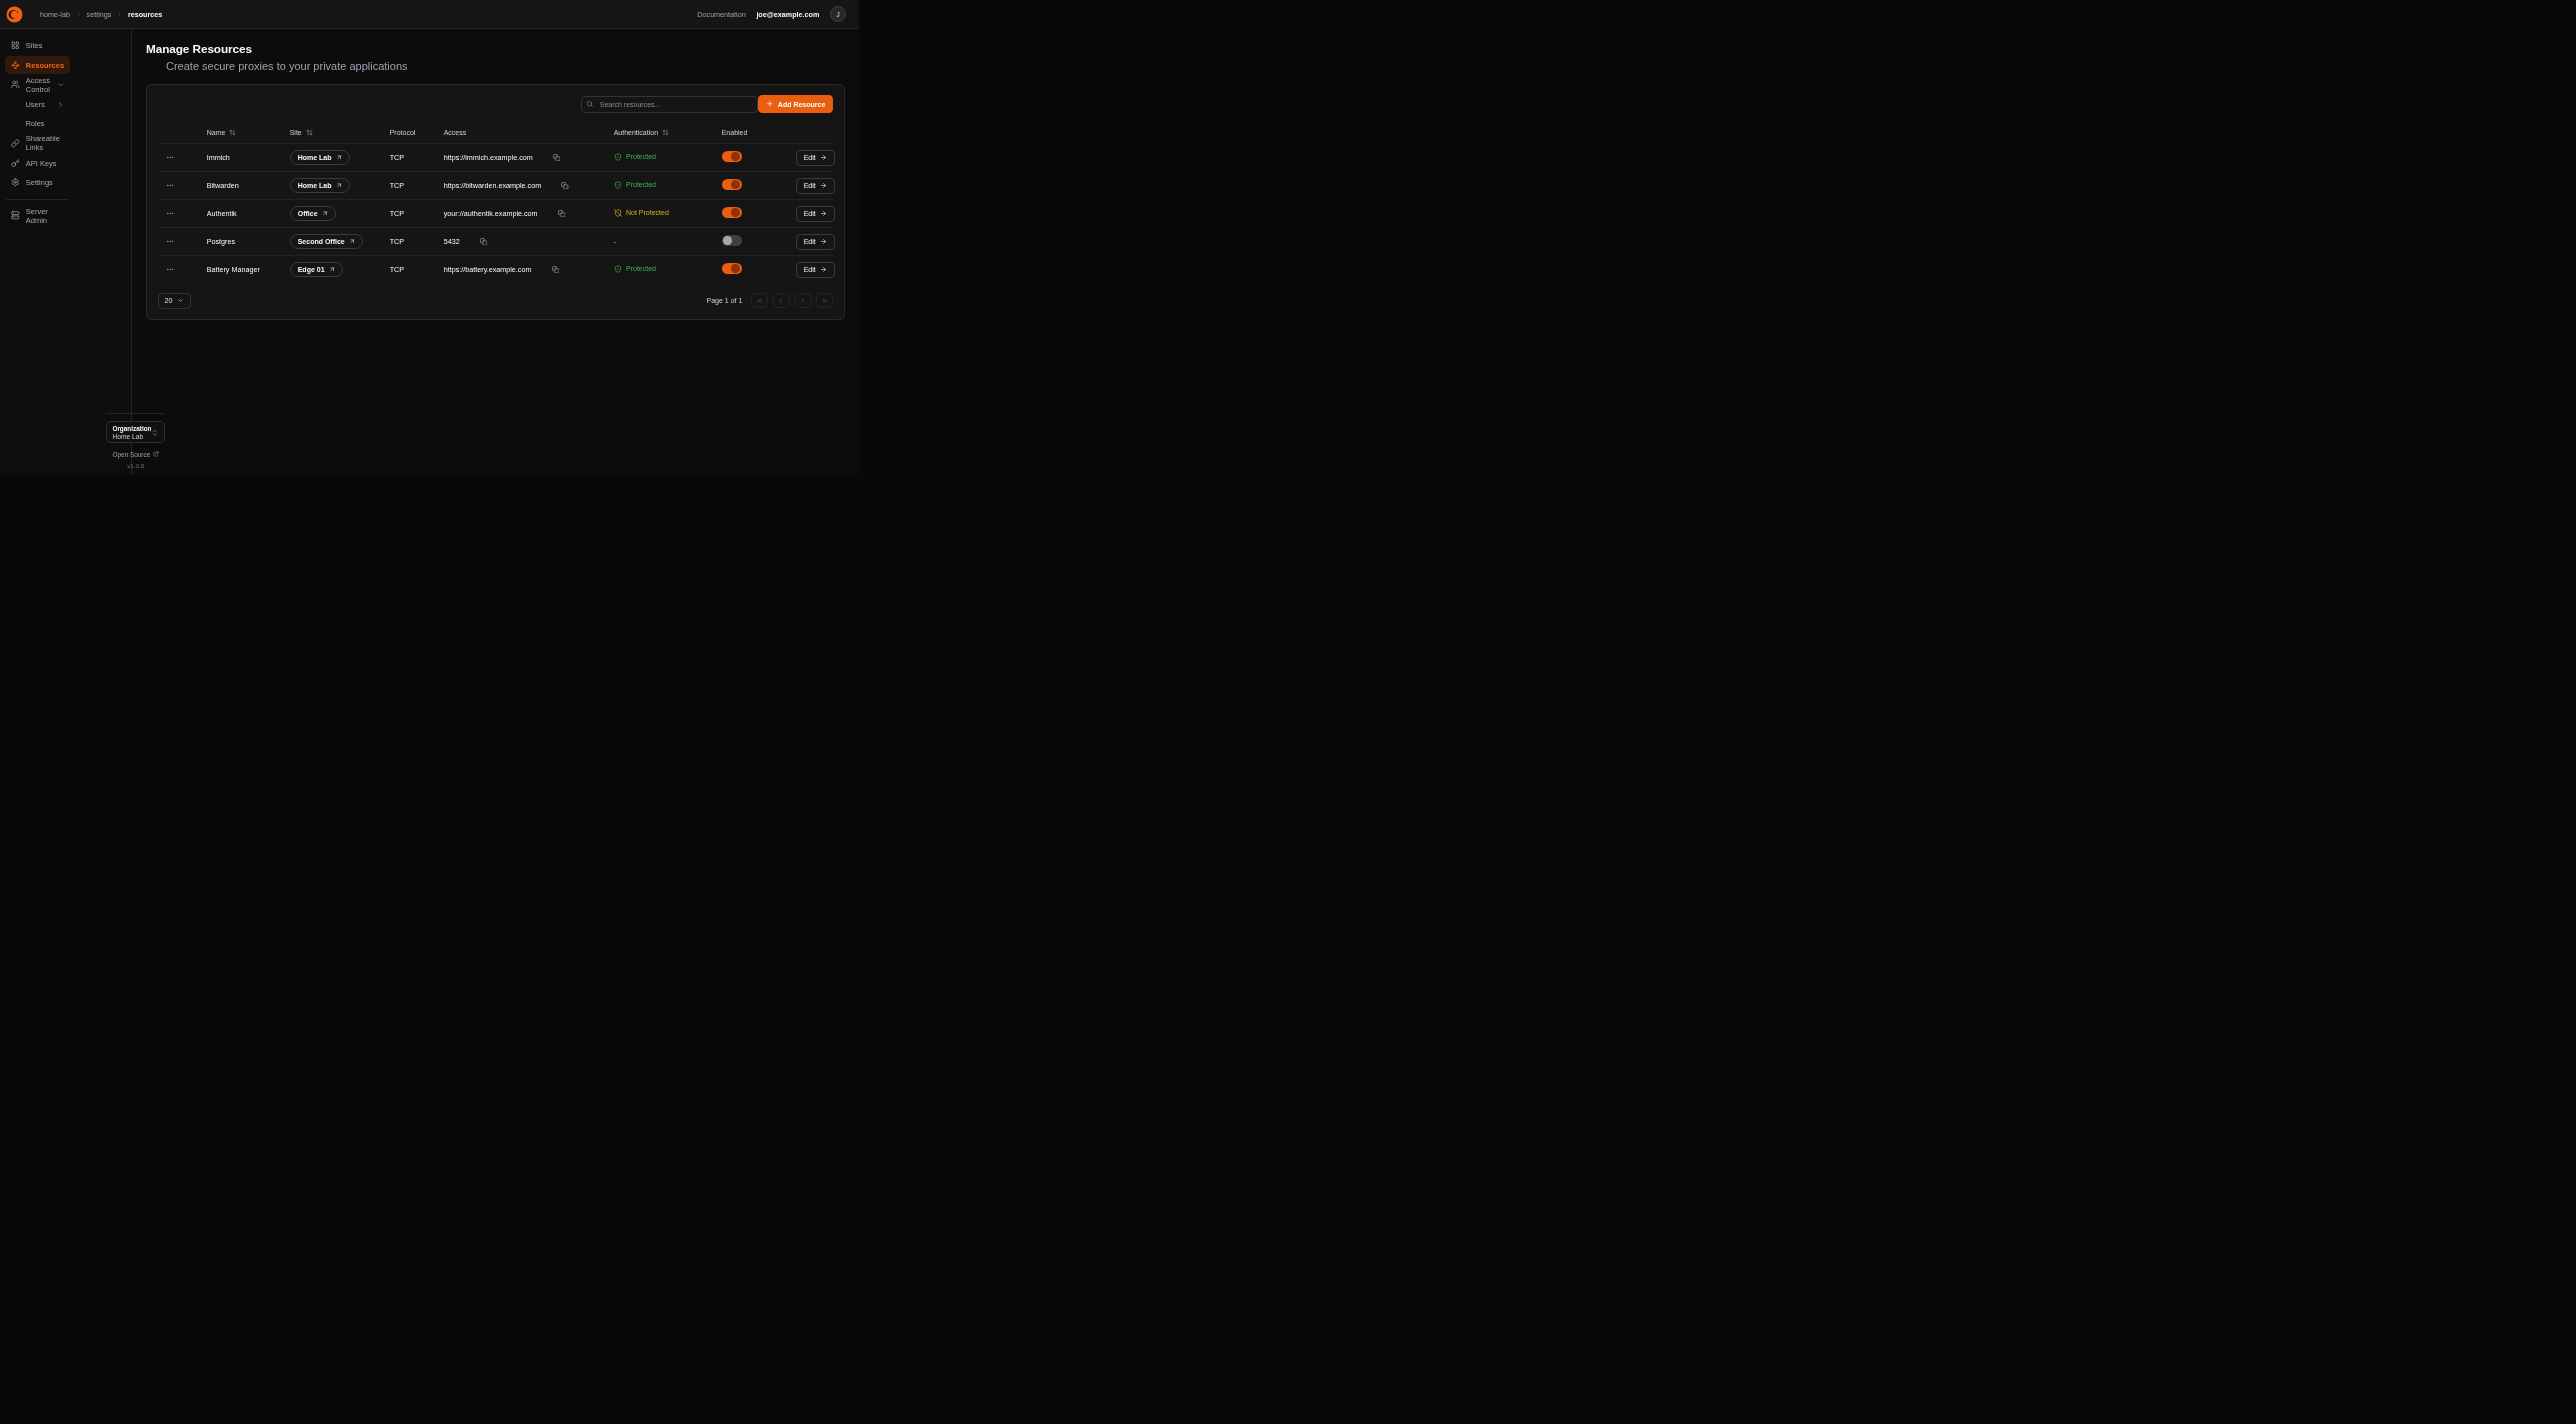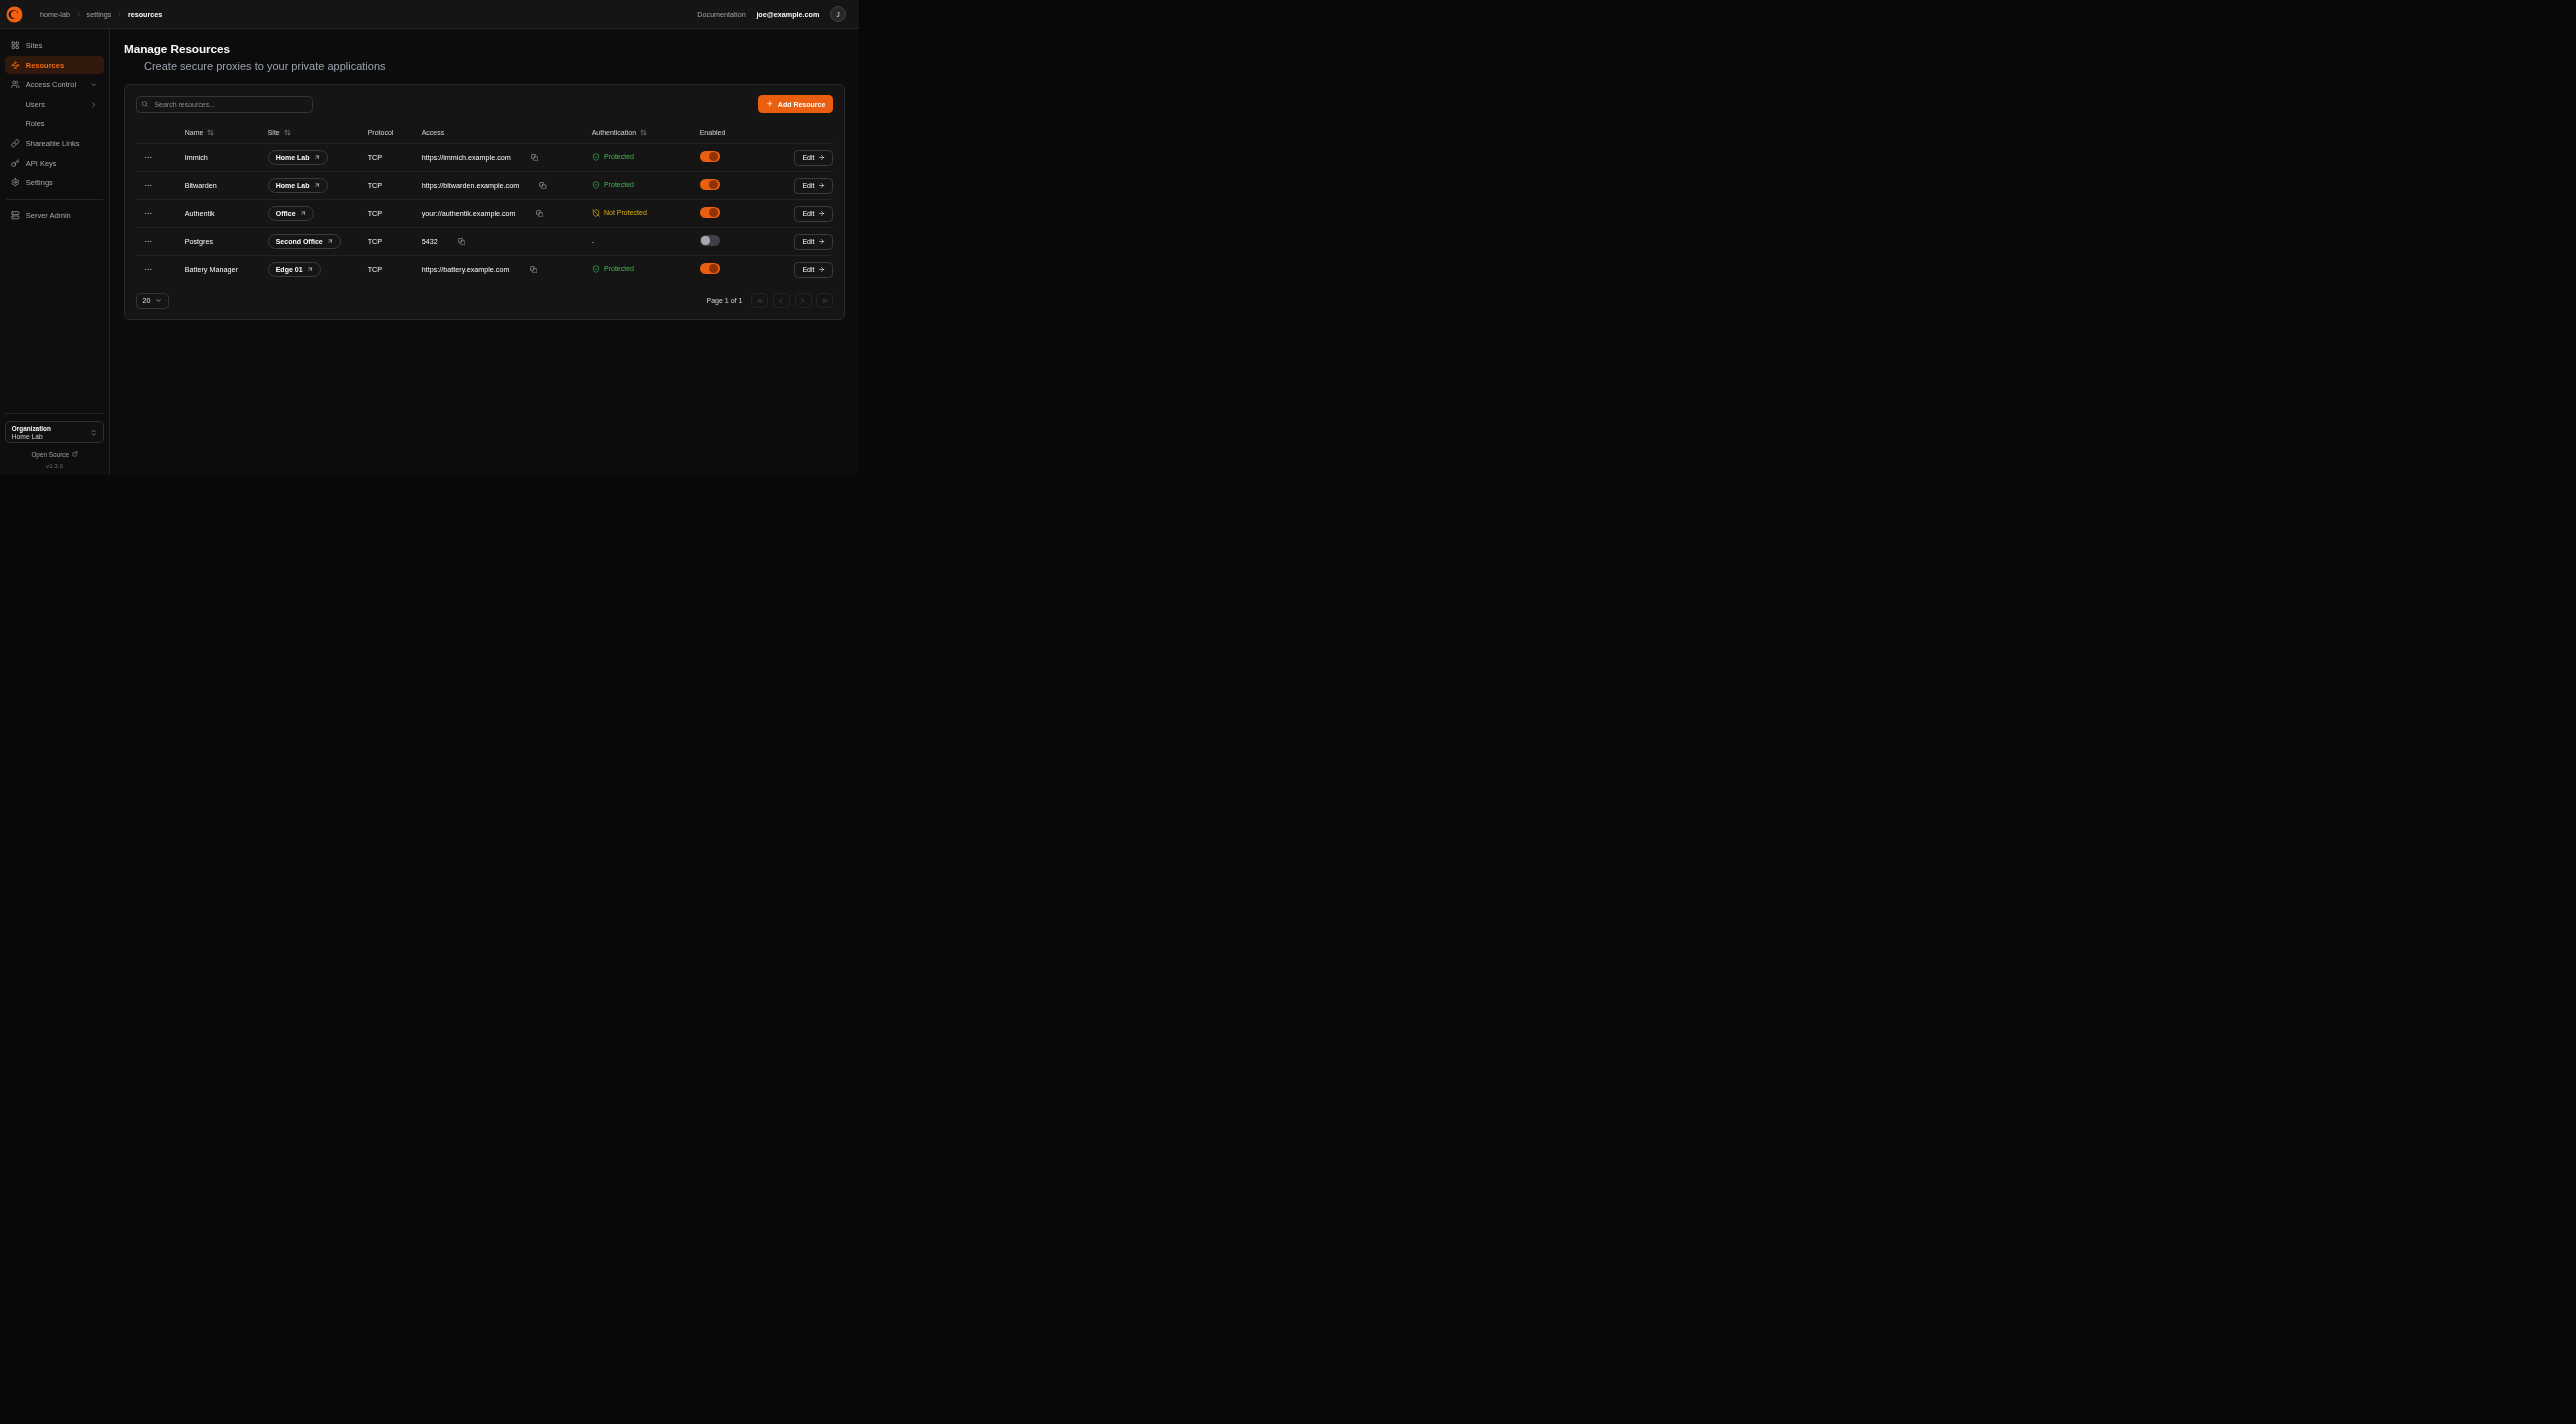--- a/index.html
+++ b/index.html
@@ -20,22 +20,22 @@
   .topbar-right { margin-left:auto; display:flex; align-items:center; gap:10.7px; }
   .doc-link { color:#a1a1aa; cursor:pointer;margin-left:17px; }
   .user-email { font-weight:700; cursor:pointer; }
   .avatar { width:16px; height:16px; border-radius:50%; background:#27272a; border:0.5px solid #3f3f46;
             display:flex; align-items:center; justify-content:center; font-size:6.4px; color:#e4e4e7; cursor:pointer; }
 
   
   .shell { flex:1; display:flex; min-height:0; }
 
   
-  .sidebar { width:110px; border-right:0.5px solid #242424; background:#0e0e0e;
-             display:flex; flex-direction:column; padding:7.5px 5.4px 6.4px; flex-shrink:0;gap:36px; }
+  .sidebar { width:132px; border-right:0.5px solid #242424; background:#0e0e0e;
+             display:flex; padding:7.5px 5.4px 6.4px; flex-shrink:0;gap:36px; }
   .nav { display:flex; flex-direction:column; gap:1.6px; }
   .nav-item { display:flex; align-items:center; gap:5.9px; height:18px; padding:0 5.9px; border-radius:4.8px;
               color:#a6a6ad; cursor:pointer; font-size:7.5px; }
   .nav-item.active { background:rgba(234,88,12,.16); color:#f0680f; font-weight:600; }
   .nav-item .chev { margin-left:auto; display:flex; color:#a1a1aa; }
   .nav-item.sub { padding-left:20px; }
   .nav-divider { border:none; border-top:0.5px solid #242424; margin:5.4px 1.1px; }
 
   .sidebar-bottom { margin-top:auto; border-top:0.5px solid #242424; padding-top:7.5px;
                     display:flex; flex-direction:column; align-items:center; }
@@ -48,21 +48,21 @@
   .open-source { margin-top:7.5px; font-size:6.4px; color:#a1a1aa; display:flex; gap:2.7px; align-items:center; cursor:pointer; }
   .version { margin-top:3.8px; font-size:6.2px; color:#71717a; }
 
   
   .main { flex:1; padding:13px 14px; overflow:auto; }
   .page-title { font-size:11.8px; font-weight:700; letter-spacing:-0.1px; }
   .page-subtitle { color:#9ca3af; margin-top:3.8px; font-size:11px;margin-left:20px; }
 
   .card { margin-top:11.8px; background:#151515; border:0.5px solid #292929; border-radius:5.4px; padding:10.7px; }
 
-  .toolbar { display:flex; align-items:center; justify-content:space-between; margin-bottom:8.6px; }
+  .toolbar { display:flex; align-items:center; justify-content:flex-end; margin-bottom:8.6px; }
   .search { position:relative; width:177px; }
   .search input { width:100%; height:17px; background:transparent; border:0.5px solid #343434; border-radius:4.3px;
                   color:#fafafa; padding:0 6.4px 0 17.7px; font-size:7px; font-family:inherit; outline:none; }
   .search input::placeholder { color:#8b8b92; }
   .search .s-icon { position:absolute; left:5.4px; top:50%; transform:translateY(-50%); color:#8b8b92; display:flex; }
   .add-btn { display:flex; align-items:center; gap:4.3px; background:#ea5e10; color:#fff; border:none; height:17.7px;
              padding:0 8px; border-radius:4.3px; font-size:7px; font-weight:600; cursor:pointer; font-family:inherit; }
 
   
   .grid-row { display:grid; grid-template-columns:49px 83px 100px 54px 170px 108px 74px 1fr; align-items:center; }

